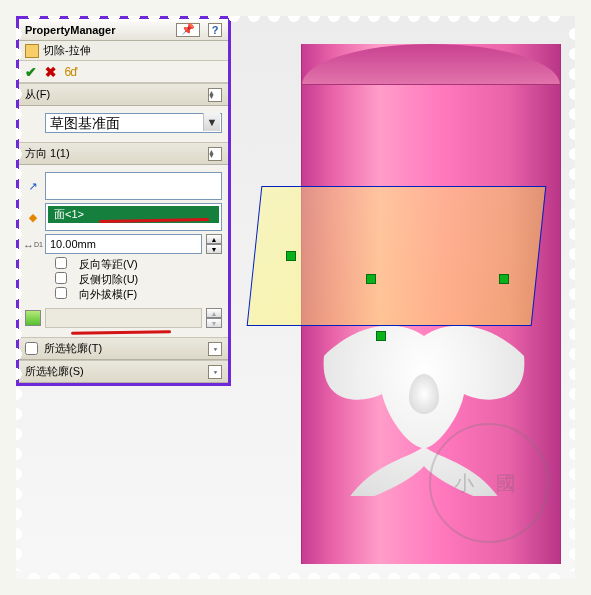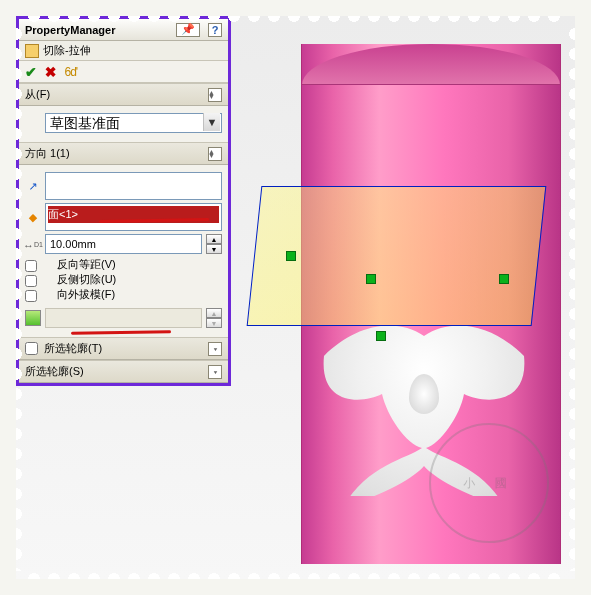--- a/index.html
+++ b/index.html
@@ -83,28 +83,28 @@
   .select-wrap { position:relative; flex:1; }
   .select-wrap::after {
     content:"▼"; position:absolute; right:2px; top:0; width:16px; line-height:18px;
     text-align:center; color:#333; border-left:1px solid #c0c0c0;
     background:linear-gradient(#f4f4f4,#d8d8d8);
   }
   .listbox {
     flex:1; min-height:28px; border:1px solid #7a99b8; background:#fff;
     padding:2px;
   }
-  .sel-item { background:#b91c1c; color:#fff; padding:1px 0; font-size:11px; }
+  .sel-item { background:#15803d; color:#fff; padding:1px 6px; font-size:11px; }
   input[type=text].spin {
     flex:1; height:20px; border:1px solid #7a99b8; padding:1px 4px; font-size:11px;
   }
   .spin-btns { width:16px; display:flex; flex-direction:column;}
   .spin-btns button { height:10px; border:1px solid #888;background:linear-gradient(#fff,#ddd);
     font-size:7px; line-height:7px; padding:0; }
-  .chk-row { display:flex; align-items:flex-end; gap:20px; font-size:11px; }
+  .chk-row { display:flex; align-items:flex-start; gap:12px; margin-left:30px; font-size:11px; }
   .chk-row input { width:12px; height:12px; }
   .chk-row.dis { color:#9a9990; }
 
   .side-icon { width:16px; height:16px; display:flex;align-items:center;justify-content:center;
     font-size:11px; color:#333;}
   .side-icon.arrow-blue{ color:#1556c9;}
   .side-icon.diamond{ color:#e58500;}
   .side-icon.dim{ color:#555;}
   .side-swatch { width:16px;height:16px;border:1px solid #888;
     background:linear-gradient(#b6e97a,#55c02f); }
@@ -140,21 +140,21 @@
   .h1{ left:270px; top:235px;} .h2{ left:350px; top:258px;}
   .h3{ left:483px; top:258px;} .h4{ left:360px; top:315px;}
 
   .watermark {
     position:absolute; right:26px; bottom:36px; width:120px; height:120px; border-radius:50%;
     border:2px solid rgba(120,120,120,.3); color:rgba(100,100,100,.32);
     display:flex; flex-direction:column; align-items:center; justify-content:center;
     font-size:24px; font-family: "KaiTi","SimSun",serif; text-align:center;
     pointer-events:none; z-index:9;
   }
-  .watermark .l1{ font-size:12px; letter-spacing:8px;text-align:center;}
+  .watermark .l1{ font-size:20px; letter-spacing:8px;text-align:center;}
 </style>
 </head>
 <body>
 
 <div class="canvas3d">
   <div class="cyl"></div>
   <div class="faceCut"></div>
   <div class="nose"></div>
   <div class="selBox"></div>
   <div class="handle h1"></div>

